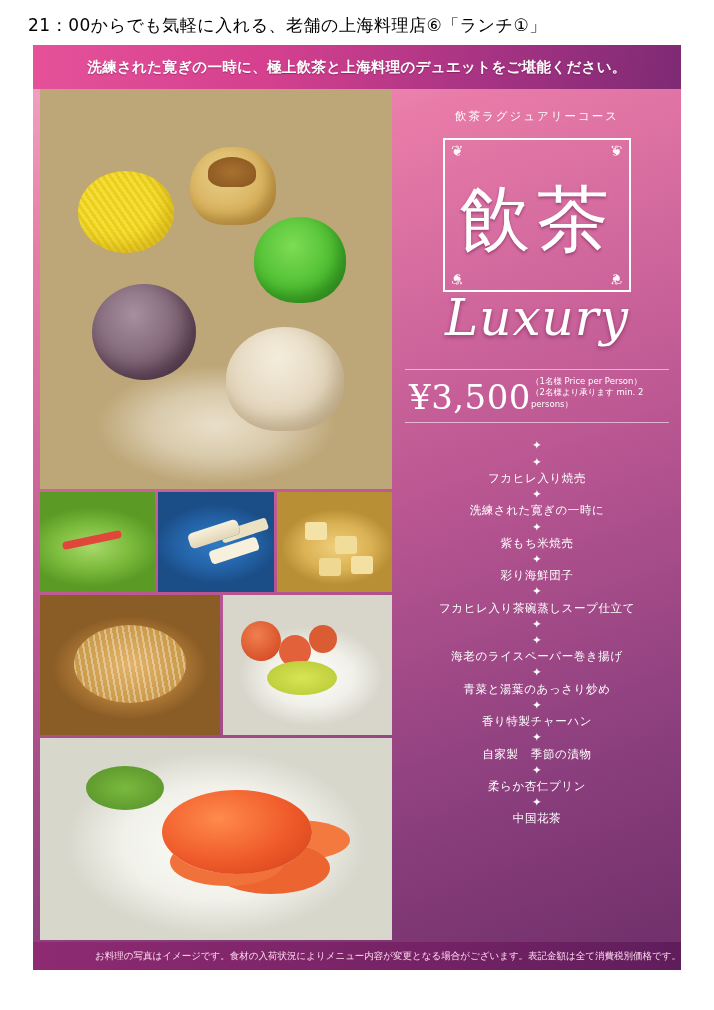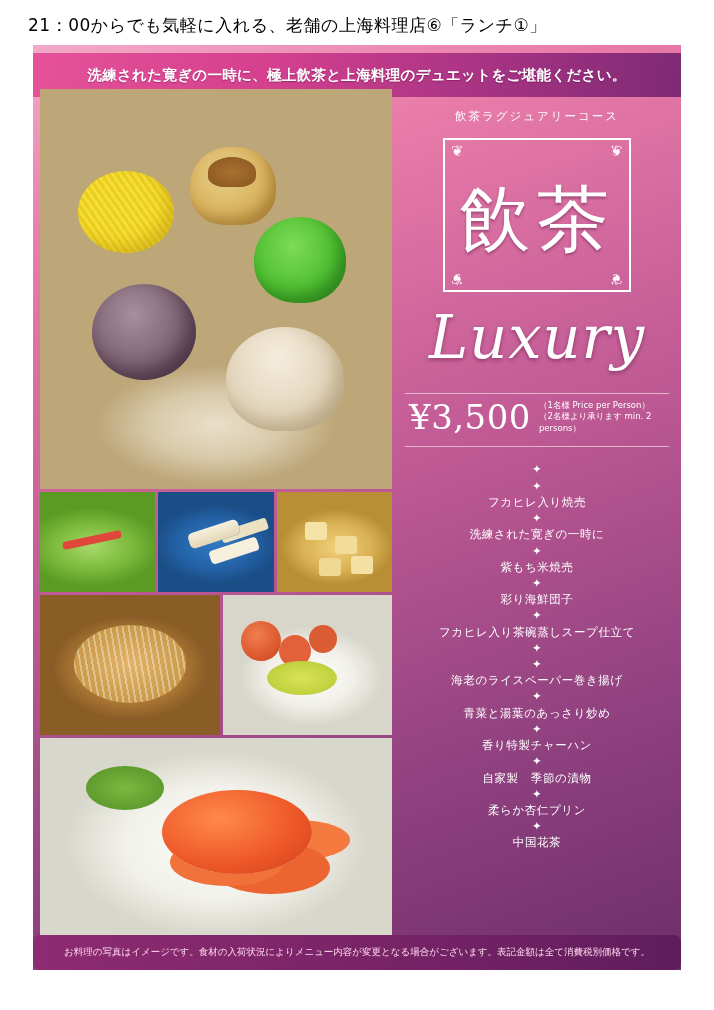--- a/index.html
+++ b/index.html
@@ -37,42 +37,40 @@
 
   
   .flyer-banner {
     position: absolute;
     top: 0; left: 0; right: 0;
     height: 44px;
     background: linear-gradient(100deg, #e6519a 0%, #d6418f 35%, #a63383 70%, #7e2a74 100%);
     display: flex;
     align-items: center;
     justify-content: center;
-    margin-top: 8px;
   }
   .flyer-banner span {
     color: #ffffff;
     font-family: "DejaVu Sans", sans-serif;
     font-size: 14.5px;
     font-weight: bold;
     letter-spacing: 0.3px;
     text-shadow: 0 1px 1px rgba(90,10,60,0.45);
     white-space: nowrap;
   }
 
   
   .flyer-footer {
     position: absolute;
     left: 0; right: 0; bottom: 0;
-    height: 35px;
+    height: 28px;
     background: linear-gradient(100deg, #8e2b72 0%, #7a2468 50%, #5f1d5c 100%);
     display: flex;
     align-items: center;
-    justify-content: center;
-    border-radius: 7px;
+    justify-content: flex-end;
   }
   .flyer-footer span {
     color: #ffd9ee;
     font-family: "DejaVu Sans", sans-serif;
     font-size: 9.5px;
     white-space: nowrap;
   }
 
   
   .photo-col {
@@ -275,32 +273,33 @@
     opacity: .95;
   }
   .orn.tl { left: 6px;  top: 2px; }
   .orn.tr { right: 6px; top: 2px; transform: scaleX(-1); }
   .orn.bl { left: 6px;  bottom: 2px; transform: scaleY(-1); }
   .orn.br { right: 6px; bottom: 2px; transform: scale(-1,-1); }
 
   .luxury {
     font-family: "DejaVu Serif", serif;
     font-style: italic;
-    font-size: 59px;
+    font-size: 50px;
     line-height: 1;
-    margin-top: 16px;
+    margin-top: 1px;
     color: #ffffff;
     text-shadow: 0 2px 4px rgba(70,10,55,.45);
     letter-spacing: 1px;
   }
 
   .price-row {
     display: flex;
+    align-items: flex-end;
     justify-content: center;
-    gap: 8px;
+    gap: 0;
     margin-top: 26px;
     border-top: 1px solid rgba(255,255,255,.55);
     border-bottom: 1px solid rgba(255,255,255,.55);
     padding: 6px 4px 8px 4px;
   }
   .price-main {
     font-family: "DejaVu Serif", serif;
     font-size: 34px;
     line-height: 1;
     color: #ffffff;

